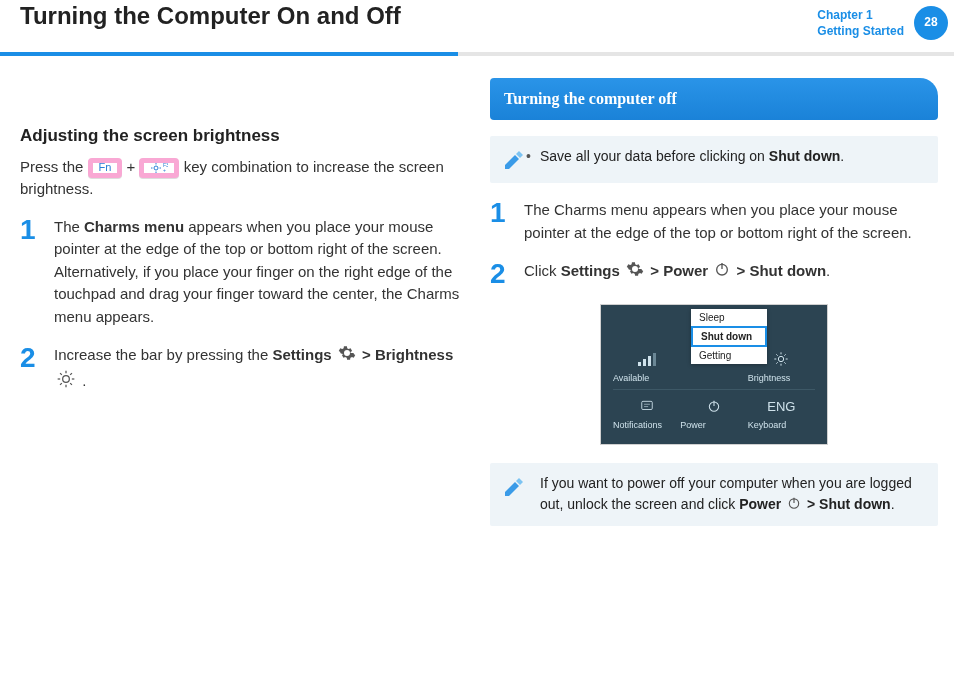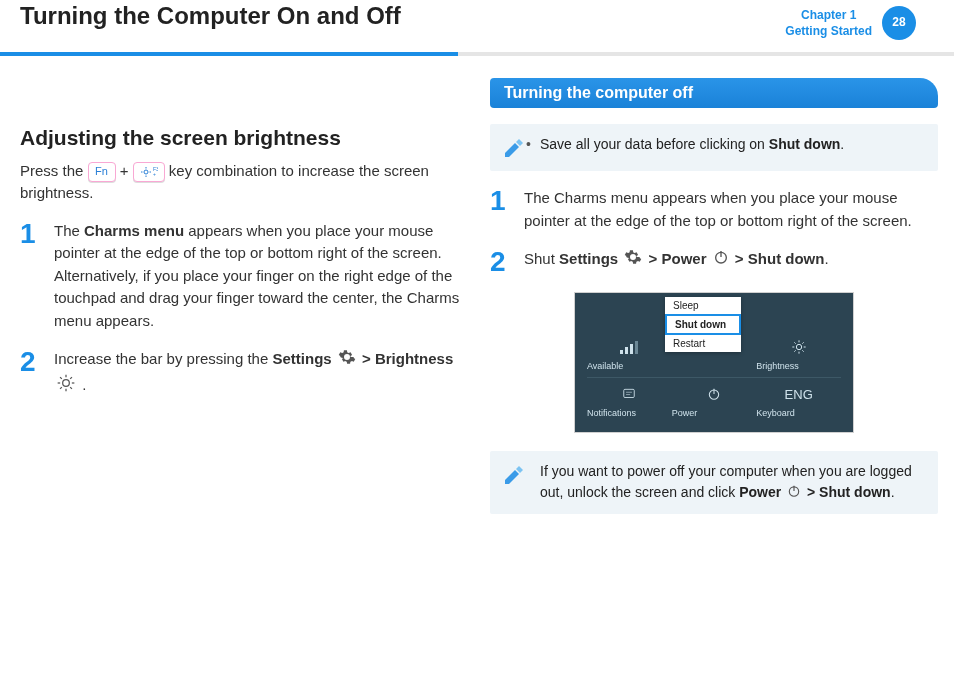--- a/index.html
+++ b/index.html
@@ -26,23 +26,23 @@
     height: 4px;
     background: linear-gradient(to right, #1a8ee6 0%, #1a8ee6 48%, #e5e5e5 48%, #e5e5e5 100%);
   }
   .title {
     font-size: 24px;
     font-weight: 700;
     color: #222;
   }
   .chapter-info {
     position: absolute;
-    right: 36px;
+    right: 4px;
     top: 8px;
-    text-align: center;
+    text-align: left;
     font-size: 12px;
     color: #1a8ee6;
     font-weight: 600;
     line-height: 1.3;
   }
   .page-badge {
     position: absolute;
     right: -44px;
     top: -2px;
     width: 34px;
@@ -65,31 +65,31 @@
     padding: 40px 16px 0 20px;
     gap: 30px;
   }
   .col {
     flex: 1;
     min-width: 0;
   }
   .col-left { max-width: 440px; }
   .col-right { max-width: 450px; }
   .subhead {
-    font-size: 21px;
+    font-size: 17px;
     font-weight: 700;
     margin-bottom: 10px;
     margin-top: 30px;
   }
   p { line-height: 1.45; margin-bottom: 10px; color: #333; }
   .keycap {
     display: inline-flex;
     align-items: center;
     justify-content: center;
-    border: 1px solid #f9a8d4;
+    border: 5px solid #f9a8d4;
     border-radius: 4px;
     padding: 2px 6px;
     font-size: 11px;
     color: #2a7fd6;
     background: #fff;
     min-width: 28px;
     height: 20px;
     vertical-align: middle;
     box-shadow: 0 1px 0 #ddd;
   }
@@ -104,24 +104,25 @@
     color: #1a8ee6;
     line-height: 1;
     min-width: 22px;
   }
   .step-body { line-height: 1.5; color: #333; }
   .section-banner {
     background: linear-gradient(to bottom, #2a94e8, #1a82d8);
     color: #fff;
     font-weight: 700;
     font-size: 16px;
-    padding: 6px 14px;
+    padding: 12px 14px;
     border-radius: 4px 18px 4px 4px;
     margin-bottom: 16px;
     margin-top: -18px;
+    font-family: Liberation Serif, serif;
   }
   .note-box {
     background: #eef4f8;
     border-radius: 2px;
     padding: 10px 14px 10px 50px;
     position: relative;
     margin-bottom: 14px;
     font-size: 14px;
     line-height: 1.5;
   }
@@ -139,21 +140,21 @@
     width: 24px;
     height: 24px;
   }
   .note-box.single-line { }
   .gear-icon, .power-icon, .brightness-icon {
     display: inline-block;
     vertical-align: middle;
     margin: 0 2px;
   }
   .charms-shot {
-    width: 280px;
+    width: 228px;
     margin: 10px auto 18px auto;
     background: #2c4452;
     border: 1px solid #d0d0d0;
     color: #cfe2eb;
     font-size: 10px;
     padding: 18px 12px 8px 12px;
     position: relative;
   }
   .charms-row {
     display: flex;
@@ -274,42 +275,42 @@
     </div>
 
     <div class="step">
       <div class="step-num">1</div>
       <div class="step-body">The Charms menu appears when you place your mouse pointer at the edge of the top or bottom right of the screen.</div>
     </div>
 
     <div class="step">
       <div class="step-num">2</div>
       <div class="step-body">
-        <span>Shut </span><strong>Settings</strong>
+        <span>Click </span><strong>Settings</strong>
         <span class="gear-icon">
           <svg width="18" height="18" viewBox="0 0 24 24">
               <path fill="#555" d="M12 8a4 4 0 100 8 4 4 0 000-8zm9 4a7 7 0 01-.1 1.2l2.1 1.6-2 3.4-2.5-1a7 7 0 01-2 1.2l-.4 2.6h-4l-.4-2.6a7 7 0 01-2-1.2l-2.5 1-2-3.4 2.1-1.6A7 7 0 013 12a7 7 0 01.1-1.2L1 9.2l2-3.4 2.5 1a7 7 0 012-1.2L7.9 3h4l.4 2.6a7 7 0 012 1.2l2.5-1 2 3.4-2.1 1.6c.1.4.1.8.1 1.2z"></path>
             </svg>
         </span>
         <strong> &gt; </strong><strong>Power</strong>
         <span class="power-icon">
           <svg width="16" height="16" viewBox="0 0 24 24">
               <circle cx="12" cy="13" r="8" fill="none" stroke="#555" stroke-width="2"></circle>
               <line x1="12" y1="3" x2="12" y2="12" stroke="#555" stroke-width="2"></line>
             </svg>
         </span>
         <strong> &gt; </strong><strong>Shut down</strong><span>.</span>
       </div>
     </div>
 
     <div class="charms-shot">
       <div class="popup-menu">
         <div>Sleep</div>
         <div class="selected">Shut down</div>
-        <div>Restart</div>
+        <div>Getting</div>
       </div>
       <div class="charms-row" style="margin-top:26px;">
         <div class="charms-item">
           <div class="ci-icon">
             <svg width="18" height="14" viewBox="0 0 18 14">
                 <rect x="0" y="10" width="3" height="4" fill="#cfe2eb"></rect>
                 <rect x="5" y="7" width="3" height="7" fill="#cfe2eb"></rect>
                 <rect x="10" y="4" width="3" height="10" fill="#cfe2eb"></rect>
                 <rect x="15" y="1" width="3" height="13" fill="#6b8795"></rect>
               </svg>

